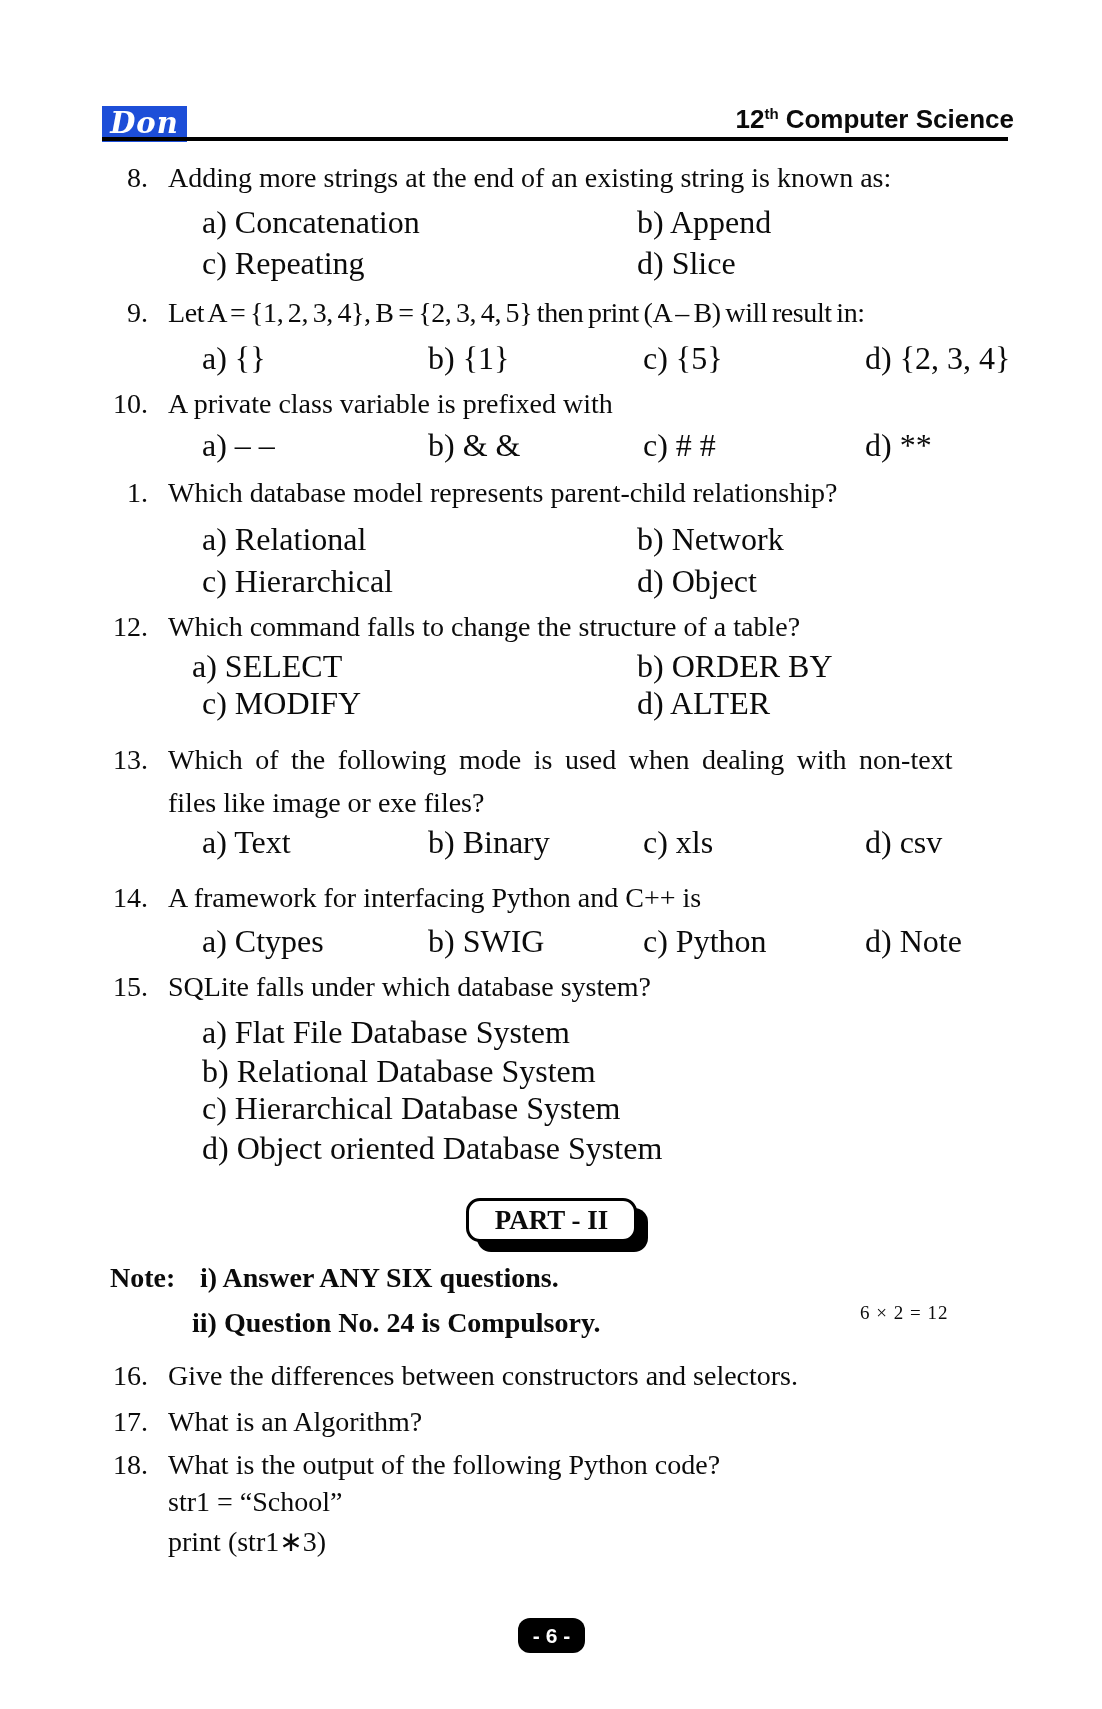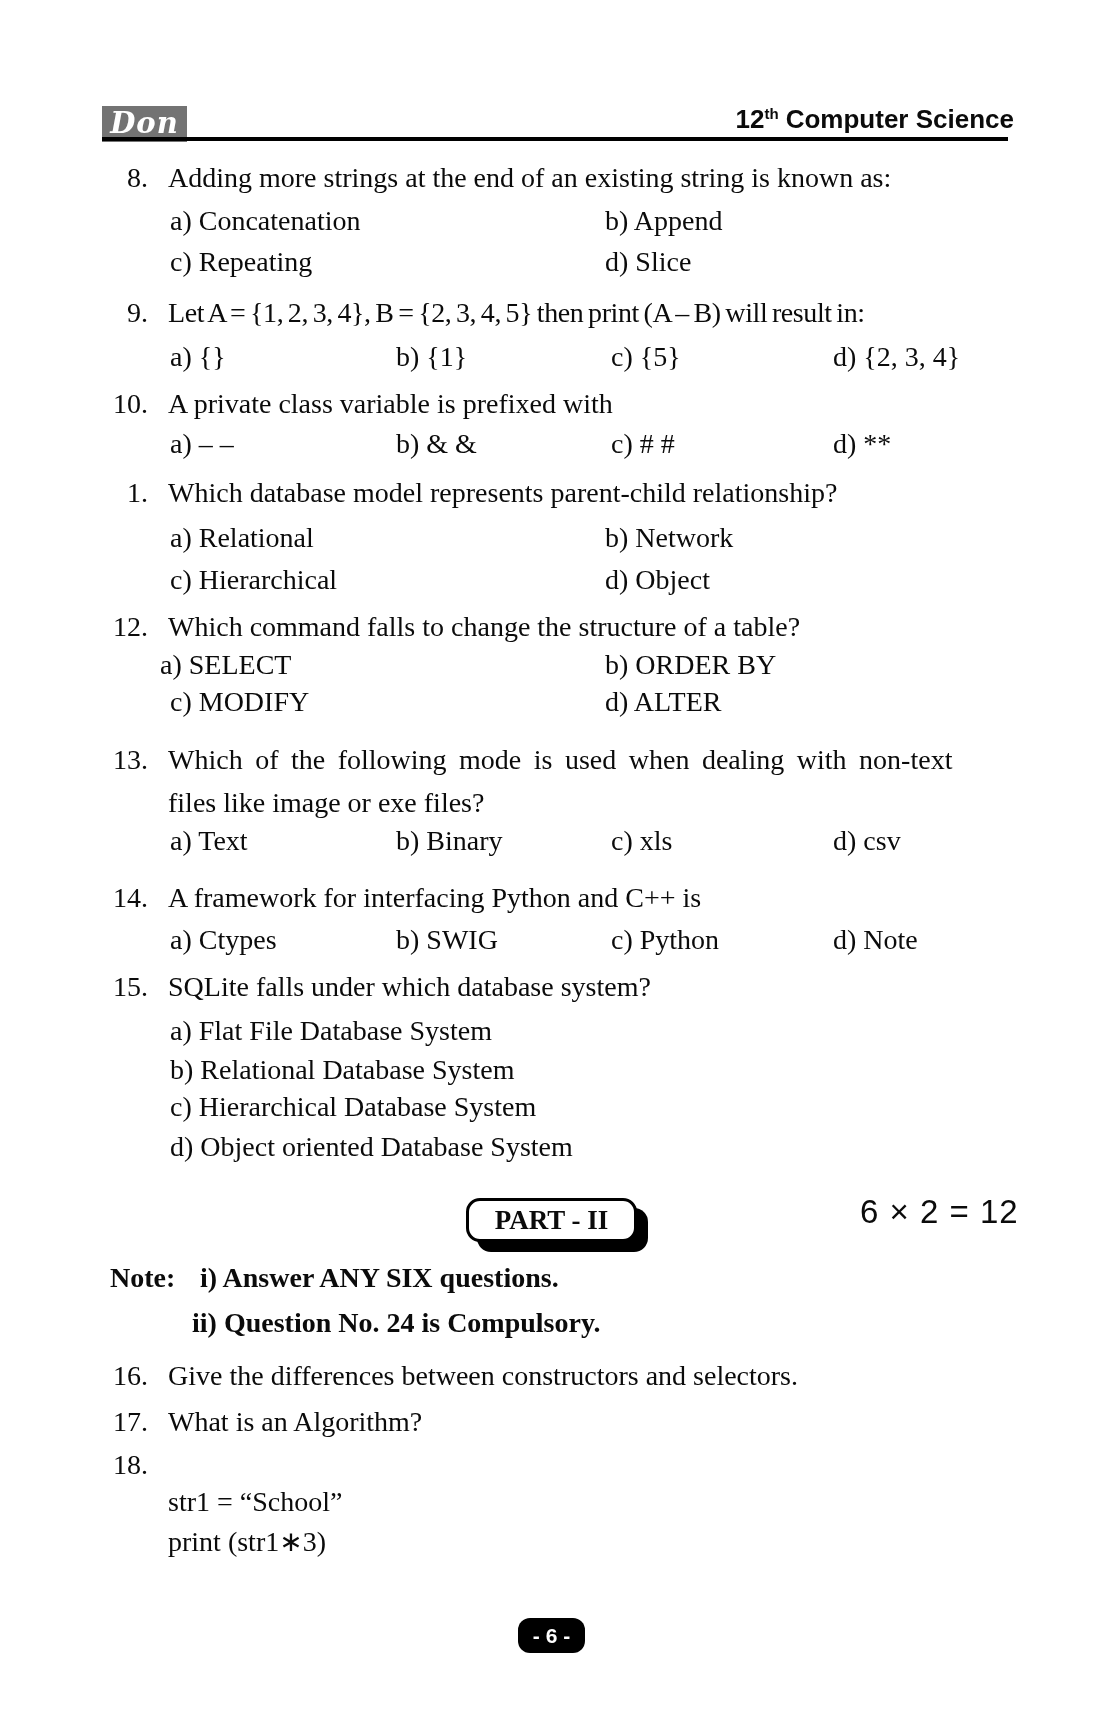--- a/index.html
+++ b/index.html
@@ -9,25 +9,25 @@
     height: 1709px;
     background: #ffffff;
     font-family: "Liberation Serif", serif;
     color: #0b0b0b;
     overflow: hidden;
   }
   .abs { position: absolute; white-space: nowrap; line-height: 1.12; }
   .serif { font-family: "Liberation Serif", serif; font-size: 28px; }
   .qnum { width: 62px; left: 86px; text-align: right; }
   .qtext { left: 168px; }
-  .opt { font-family: "Liberation Serif", serif; font-size: 28px; }
+  .opt { font-family: "Liberation Serif", serif; font-size: 32px; margin-left: 32px; }
 
   .logo-box {
     left: 102px; top: 106px; width: 85px; height: 36px;
-    background: #737373; color: #fff;
+    background: #1d4ed8; color: #fff;
     text-align: center;
     font-family: "DejaVu Serif", serif;
     font-style: italic; font-weight: bold;
     font-size: 29px; line-height: 34px;
     letter-spacing: 1px;
   }
   .hdr-title {
     top: 104px; right: 88px;
     font-family: "Liberation Sans", sans-serif;
     font-weight: bold; font-size: 26px; line-height: 1.2;
@@ -45,23 +45,23 @@
     background: #fff;
     border: 3px solid #000;
     border-radius: 14px;
     box-shadow: 11px 10px 0 0 #000;
     text-align: center;
     font-family: "Liberation Serif", serif;
     font-weight: bold; font-size: 27px;
     line-height: 38px;
   }
   .marks {
-    left: 860px; top: 1194px;
-    font-family: Liberation Sans, sans-serif;
-    font-size: 33px; letter-spacing: 1px;
+    left: 860px; top: 1302px;
+    font-family: Liberation Serif, serif;
+    font-size: 19px; letter-spacing: 1px;
   }
   .page-badge {
     left: 518px; top: 1618px; width: 67px; height: 35px;
     background: #000; color: #fff;
     border-radius: 12px;
     text-align: center;
     font-family: "Liberation Sans", sans-serif;
     font-weight: bold; font-size: 21px;
     line-height: 35px;
     letter-spacing: 0px;
@@ -146,20 +146,21 @@
   <div class="abs marks">6 × 2 = 12</div>
   <div class="abs serif bold" style="left:192px; top:1307px">ii) Question No. 24 is Compulsory.</div>
 
   <div class="abs serif qnum" style="top:1360px">16.</div>
   <div class="abs serif qtext" style="top:1360px">Give the differences between constructors and selectors.</div>
 
   <div class="abs serif qnum" style="top:1406px">17.</div>
   <div class="abs serif qtext" style="top:1406px">What is an Algorithm?</div>
 
   <div class="abs serif qnum" style="top:1449px">18.</div>
+  <div class="abs serif qtext" style="top:1449px">What is the output of the following Python code?</div>
   <div class="abs serif qtext" style="top:1486px">str1 = “School”</div>
   <div class="abs serif qtext" style="top:1526px">print (str1∗3)</div>
 
   <div class="abs page-badge">
     <span>- 6 -</span>
   </div>
 
 </div>
 
 </body></html>

